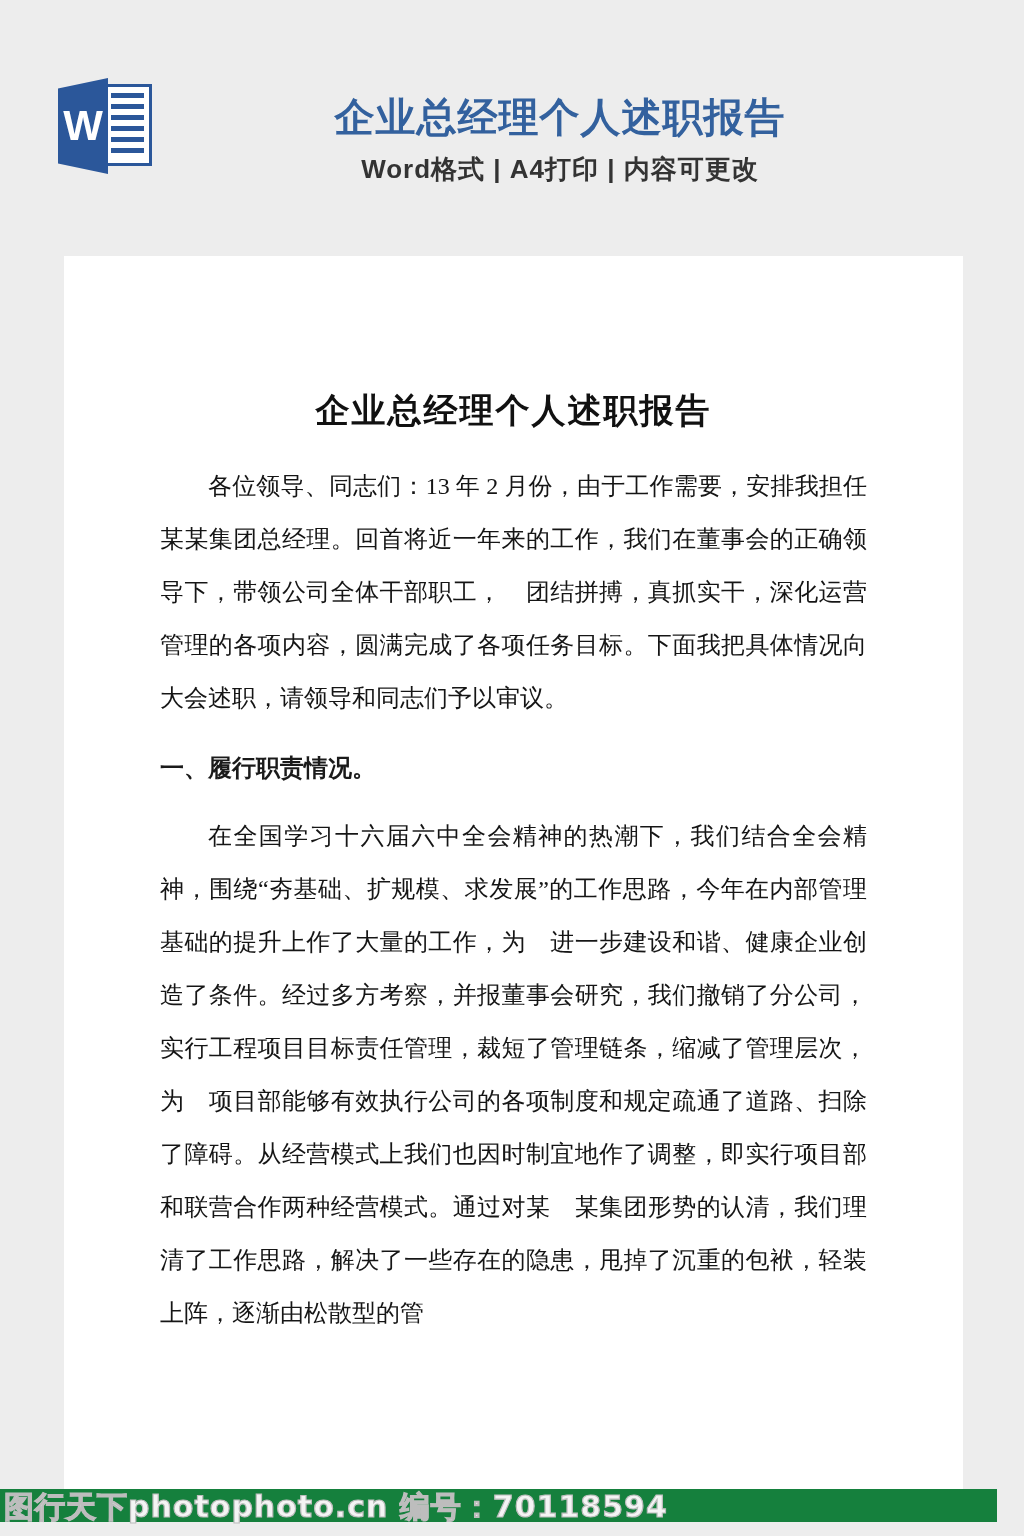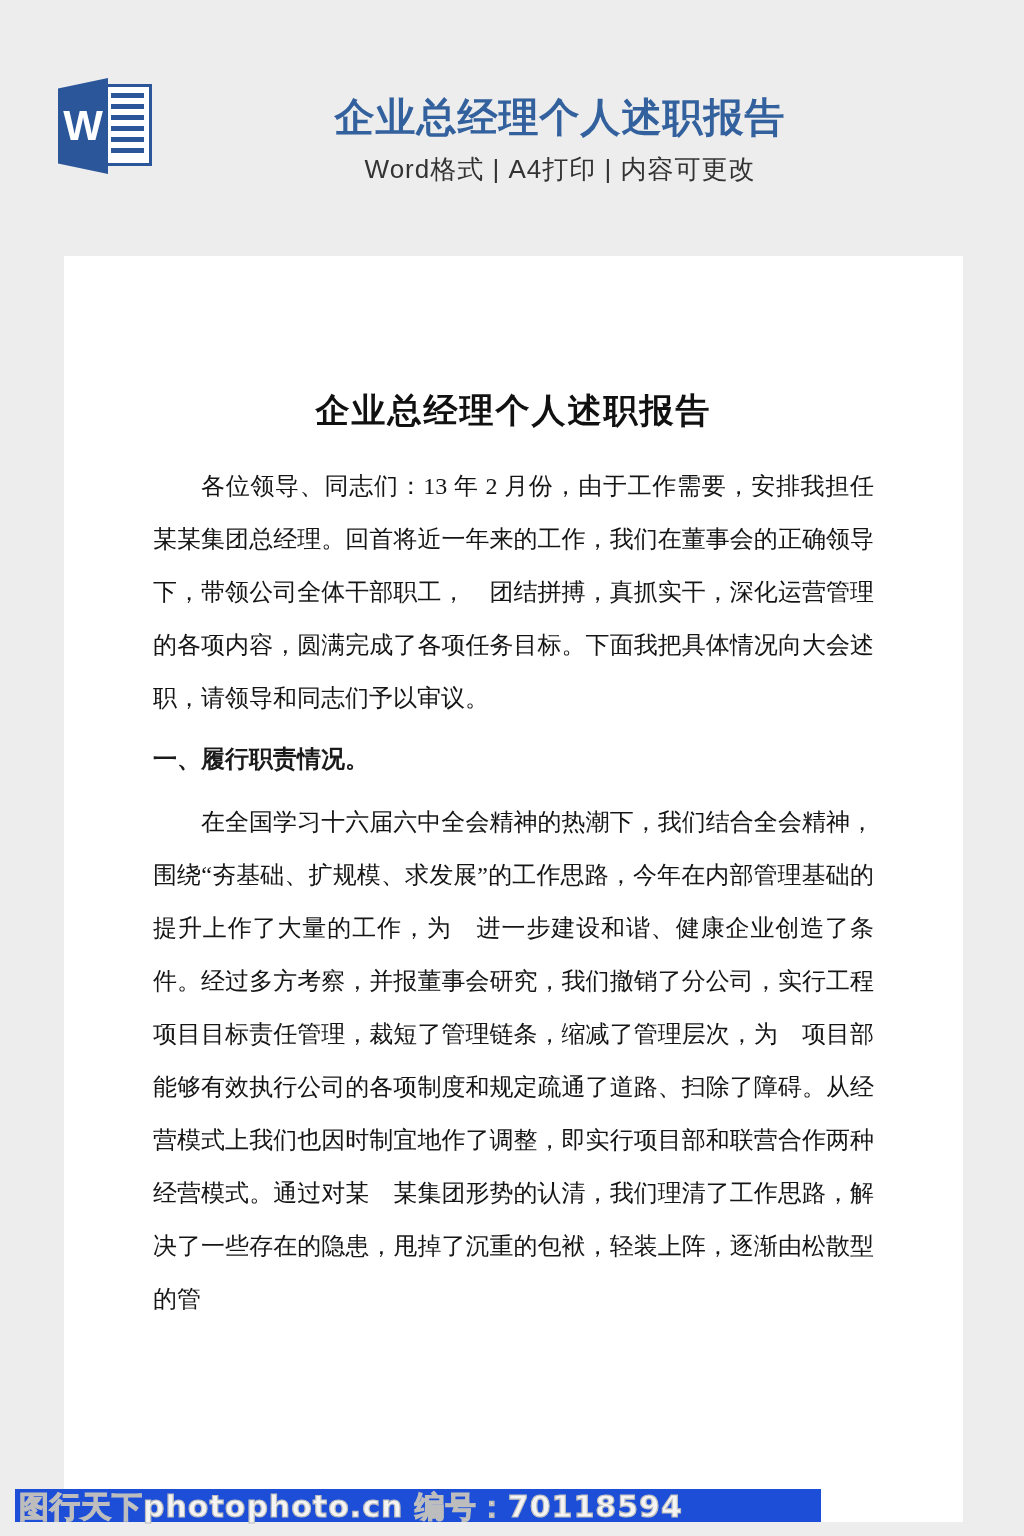--- a/index.html
+++ b/index.html
@@ -31,52 +31,52 @@
     color:#fff;font-weight:700;font-size:42px;line-height:1;
     font-family:"Liberation Sans",sans-serif;
   }
   .hdr-title{
     position:absolute;left:96px;right:0;top:90px;
     text-align:center;font-size:40px;font-weight:700;letter-spacing:1px;
     color:#33619E;
   }
   .hdr-subtitle{
     position:absolute;left:96px;right:0;top:152px;
-    text-align:center;font-size:26px;font-weight:400;letter-spacing:1px;
+    text-align:center;font-size:26px;font-weight:700;letter-spacing:1px;
     color:#333333;
   }
 
   
   .page{
     position:absolute;left:64px;top:256px;width:899px;height:1266px;
     background:#ffffff;box-sizing:border-box;
     padding:130px 80px 0 80px;overflow:hidden;
   }
   .doc-title{
     margin:0 0 24px 0;text-align:center;
     font-family:"Liberation Serif","DejaVu Serif",serif;
     font-size:34px;font-weight:700;letter-spacing:2px;line-height:50px;
     color:#111111;
   }
   .para{
-    margin:9px;
+    margin:16px;
     font-family:"Liberation Serif","DejaVu Serif",serif;
     font-size:24px;line-height:53px;color:#151515;
     text-align:justify;
   }
   .para.indent{text-indent:2em;}
   .para.heading{
-    font-family:Liberation Mono, monospace;
+    font-family:Liberation Sans, sans-serif;
     font-weight:700;color:#1a1a1a;text-indent:0;
   }
 
   
   .watermark-bar{
-    position:absolute;left:15px;top:1489px;width:806px;height:33px;
-    background:#1d4ed8;
+    position:absolute;left:0;top:1489px;width:997px;height:33px;
+    background:#15803d;
   }
   .watermark-text{
     position:absolute;left:4px;top:-2px;
     font-family:"DejaVu Sans","Liberation Sans",sans-serif;
     font-size:30px;font-weight:700;letter-spacing:1px;
     color:#f4f4f4;
     -webkit-text-stroke:1.2px #bdbdbd;
     white-space:nowrap;
   }
 </style>

